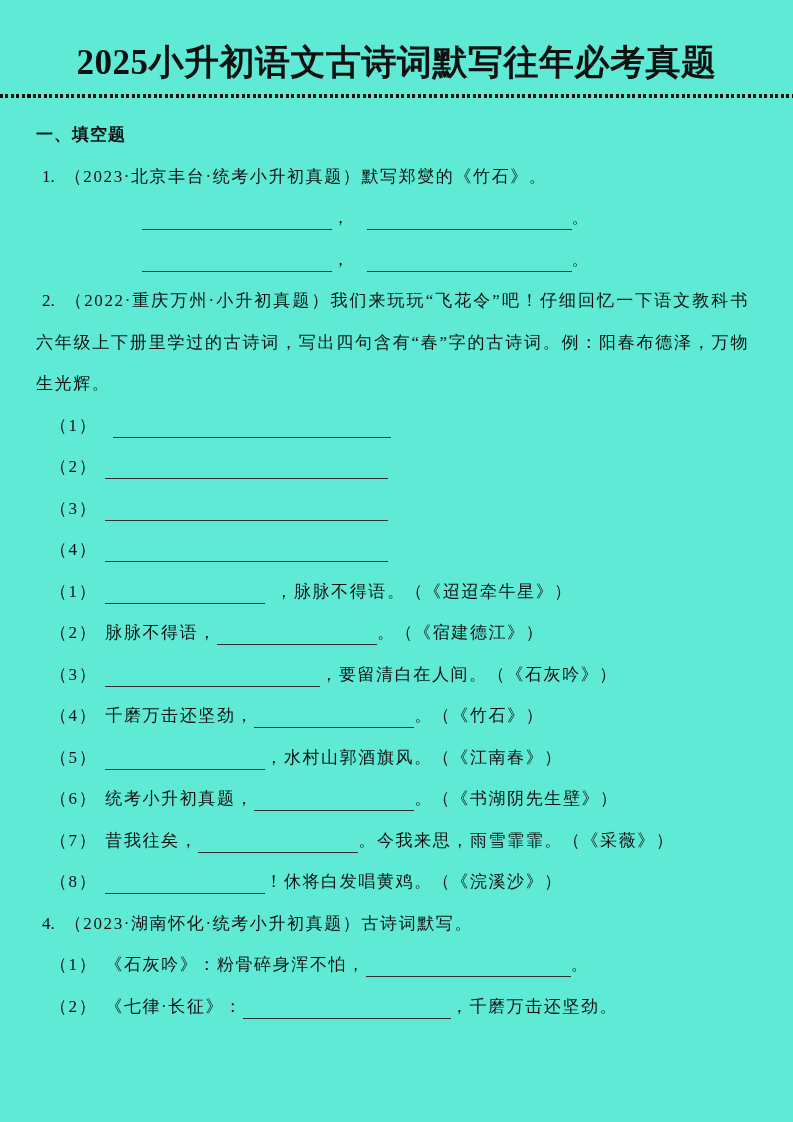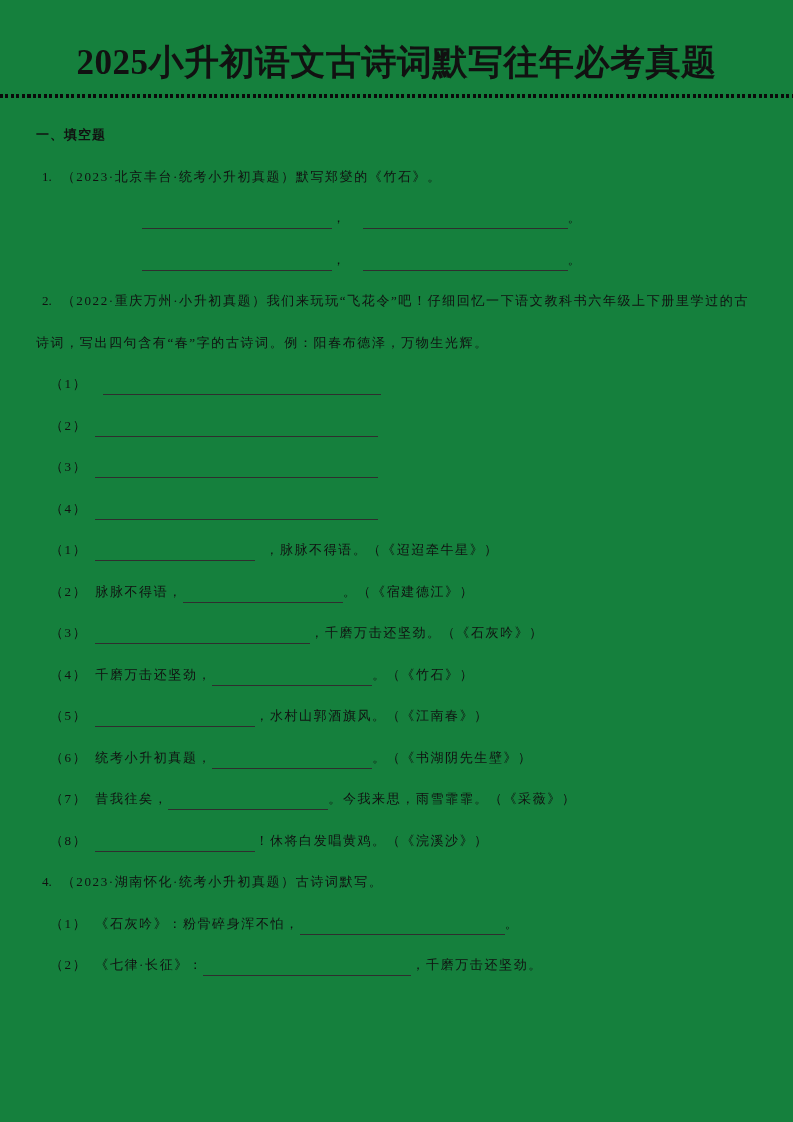--- a/index.html
+++ b/index.html
@@ -1,39 +1,39 @@
 <!DOCTYPE html>
 <html><head>
 <meta charset="utf-8">
 <style>
   html,body{margin:0;padding:0;background:#fff;}
   .page{
     position:relative;
     width:793px;height:1122px;
-    background:#15803d;overflow:hidden;
+    background:#5eead4;overflow:hidden;
     font-family:"Liberation Serif","DejaVu Serif",serif;
     color:#111;
   }
   .doc-title{
     margin:36px 26px 0;
     text-align:center;
     font-weight:700;
     font-size:35px;
     line-height:54px;
     letter-spacing:.5px;
     white-space:nowrap;
   }
   .dotline{
     margin-top:4px;
     height:4px;
     background:repeating-linear-gradient(90deg,#0a0a0a 0 3px,transparent 3px 5.5px);
   }
   .content{
     padding:16px 44px 0 36px;
-    font-size:13px;
+    font-size:17px;
     line-height:41.5px;
   }
   .section-heading{
     font-weight:700;
     letter-spacing:1px;
   }
   .q-stem{
     text-align:justify;
     letter-spacing:1.6px;
     text-indent:6px;
@@ -73,21 +73,21 @@
         <div class="question-block">
           <div class="q-stem"><span class="q-num">2.</span>（2022·重庆万州·小升初真题）我们来玩玩“飞花令”吧！仔细回忆一下语文教科书六年级上下册里学过的古诗词，写出四句含有“春”字的古诗词。例：阳春布德泽，万物生光辉。</div>
           <div class="q-row"><span class="row-label">（1）</span><span class="gap" style="width: 8px;"></span><span class="blank" style="width: 278px;"></span></div>
           <div class="q-row"><span class="row-label">（2）</span><span class="blank" style="width: 283px;"></span></div>
           <div class="q-row"><span class="row-label">（3）</span><span class="blank" style="width: 283px;"></span></div>
           <div class="q-row"><span class="row-label">（4）</span><span class="blank" style="width: 283px;"></span></div>
         </div>
         <div class="question-block">
           <div class="q-row"><span class="row-label">（1）</span><span class="blank" style="width: 160px;"></span><span class="gap" style="width: 10px;"></span><span>，脉脉不得语。（《迢迢牵牛星》）</span></div>
           <div class="q-row"><span class="row-label">（2）</span><span>脉脉不得语，</span><span class="blank" style="width: 160px;"></span><span>。（《宿建德江》）</span></div>
-          <div class="q-row"><span class="row-label">（3）</span><span class="blank" style="width: 215px;"></span><span>，千磨万击还坚劲。（《石灰吟》）</span></div>
+          <div class="q-row"><span class="row-label">（3）</span><span class="blank" style="width: 215px;"></span><span>，要留清白在人间。（《石灰吟》）</span></div>
           <div class="q-row"><span class="row-label">（4）</span><span>千磨万击还坚劲，</span><span class="blank" style="width: 160px;"></span><span>。（《竹石》）</span></div>
           <div class="q-row"><span class="row-label">（5）</span><span class="blank" style="width: 160px;"></span><span>，水村山郭酒旗风。（《江南春》）</span></div>
           <div class="q-row"><span class="row-label">（6）</span><span>统考小升初真题，</span><span class="blank" style="width: 160px;"></span><span>。（《书湖阴先生壁》）</span></div>
           <div class="q-row"><span class="row-label">（7）</span><span>昔我往矣，</span><span class="blank" style="width: 160px;"></span><span>。今我来思，雨雪霏霏。（《采薇》）</span></div>
           <div class="q-row"><span class="row-label">（8）</span><span class="blank" style="width: 160px;"></span><span>！休将白发唱黄鸡。（《浣溪沙》）</span></div>
         </div>
         <div class="question-block">
           <div class="q-stem"><span class="q-num">4.</span>（2023·湖南怀化·统考小升初真题）古诗词默写。</div>
           <div class="q-row"><span class="row-label">（1）</span><span>《石灰吟》：粉骨碎身浑不怕，</span><span class="blank" style="width: 205px;"></span><span>。</span></div>
           <div class="q-row"><span class="row-label">（2）</span><span>《七律·长征》：</span><span class="blank" style="width: 208px;"></span><span>，千磨万击还坚劲。</span></div>

